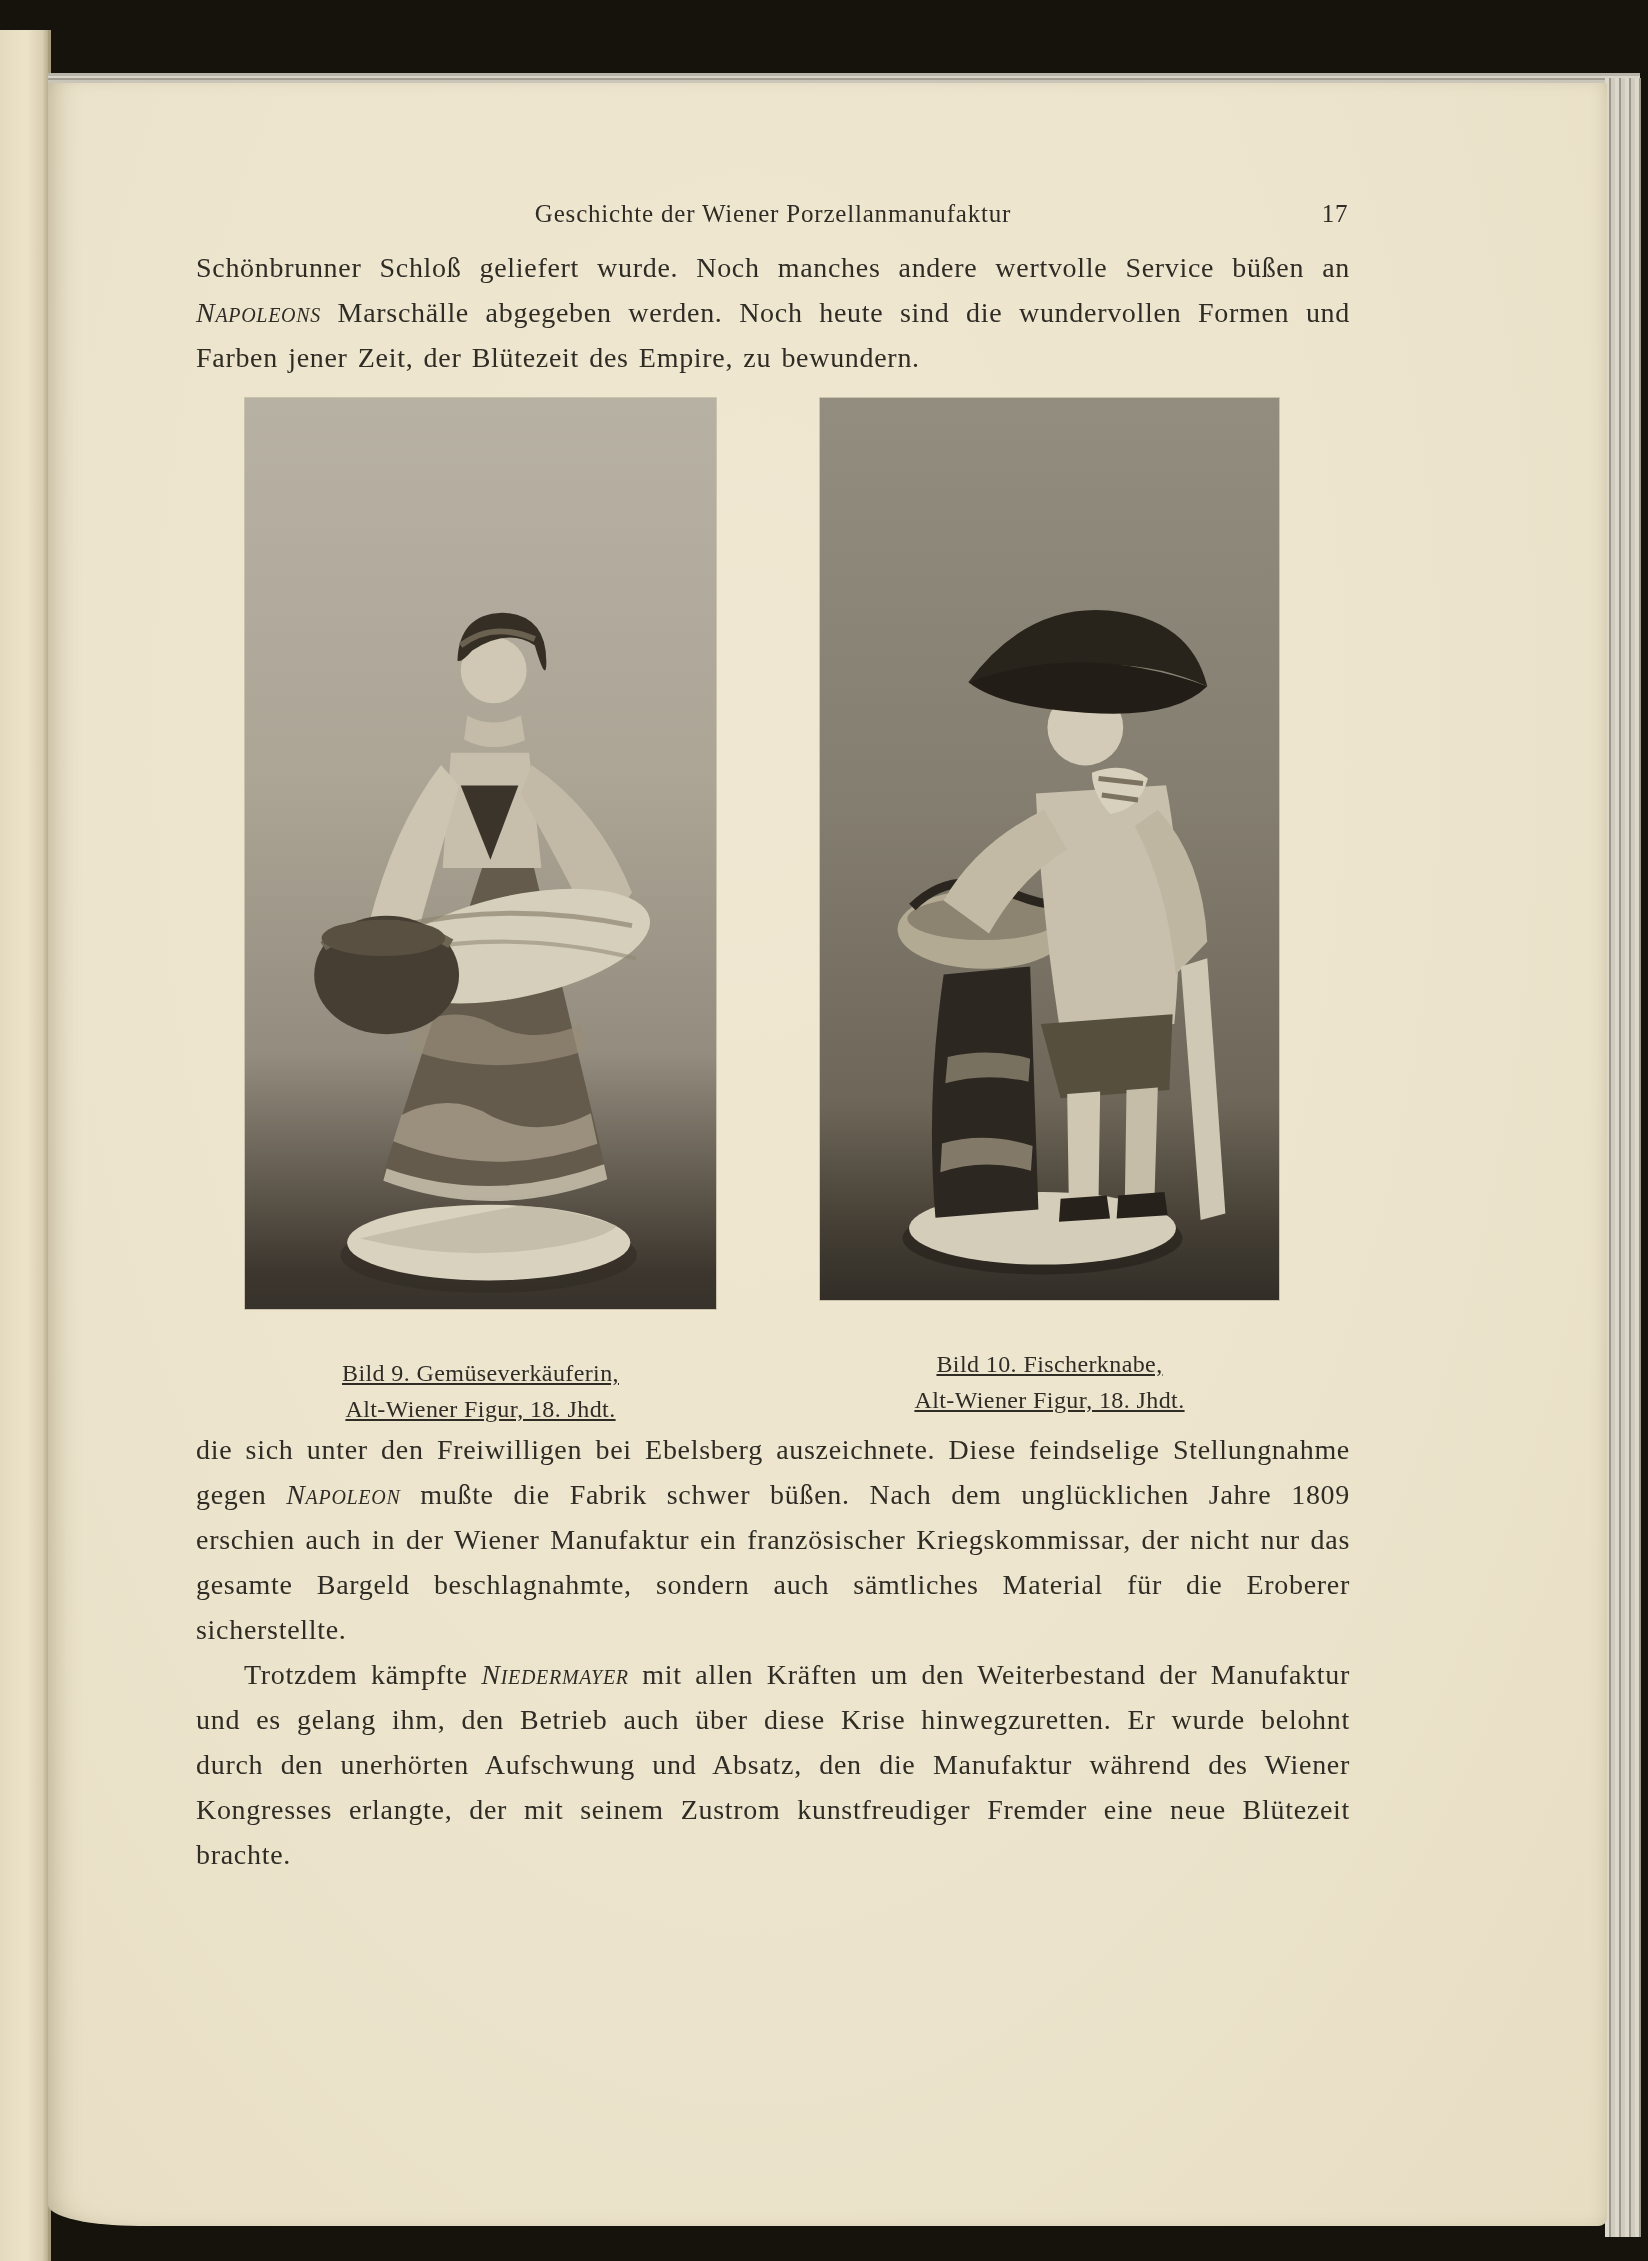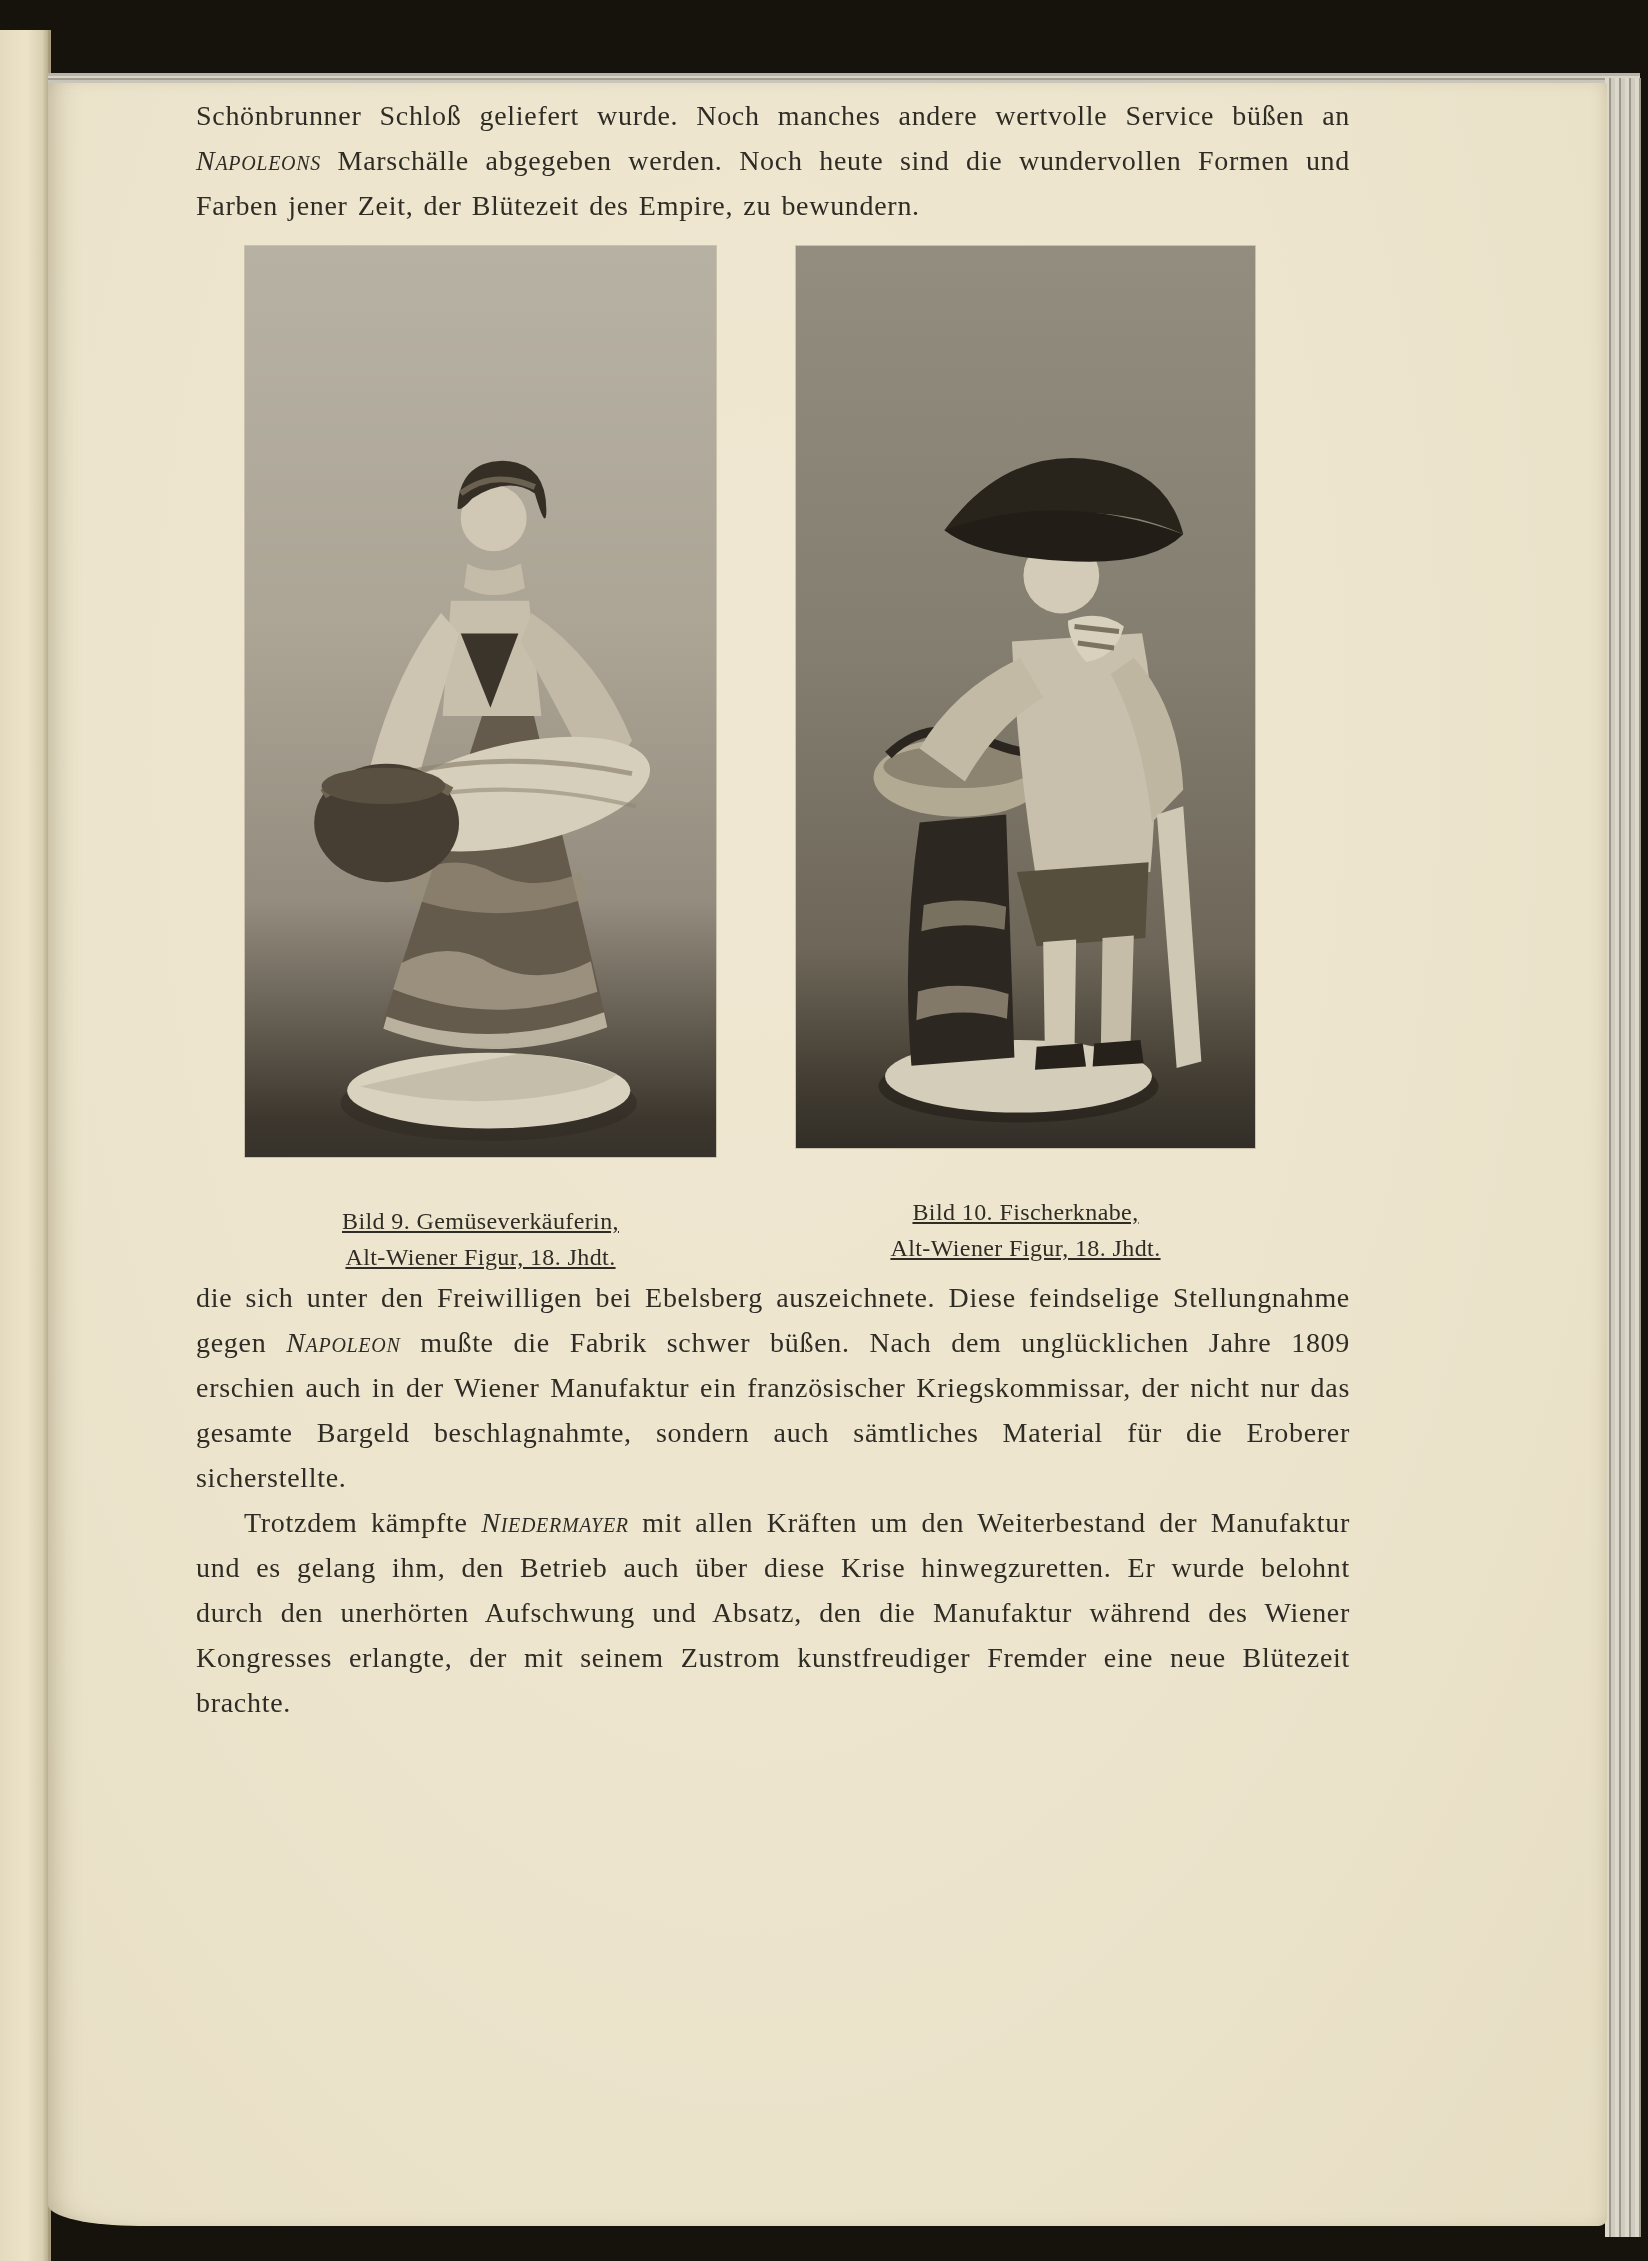--- a/index.html
+++ b/index.html
@@ -23,21 +23,21 @@
   .running-head{position:relative;margin-top:117px;height:35px;font-size:25px;letter-spacing:0.8px;
       text-align:center;white-space:nowrap;}
   .pageno{position:absolute;right:1.6px;top:0;font-size:25px;}
   .bodytext{font-size:28px;line-height:45px;letter-spacing:0.7px;word-spacing:2.5px;
       text-align:justify;}
   .bodytext p{margin:0;}
   .bodytext p.indent{text-indent:48px;}
   .sc{font-variant:small-caps;font-style:italic;}
   .figures{display:flex;margin-top:18px;margin-left:49px;}
   .figure{display:block;text-decoration:underline;}
-  .figure + .figure{margin-left:80px;}
+  .figure + .figure{margin-left:104px;}
   .photo{position:relative;overflow:hidden;box-shadow:0 0 0 0.8px rgba(60,50,30,.25);}
   .photo svg{position:absolute;left:0;top:0;}
   .photo-left{width:471px;height:911px;
       background:linear-gradient(180deg,#b7b1a4 0%,#aca596 42%,#948c7e 72%,#5a5348 88%,#3c362e 96%,#37322b 100%);}
   .photo-right{width:459px;height:902px;
       background:linear-gradient(180deg,#938d7f 0%,#847e70 45%,#6e6759 78%,#443e34 92%,#322e27 100%);}
   .caption{margin-top:46px;font-size:24px;line-height:36px;letter-spacing:0.4px;text-align:center;}
   .photo-left + .caption{width:471px;}
   .photo-right + .caption{width:459px;}
   .lower{}
@@ -46,20 +46,24 @@
 <body>
 
 <div class="scan">
   <div class="left-pages"></div>
   <div class="top-edge"></div>
   <div class="right-stack"></div>
 
   <div class="page">
     <div class="content">
 
+      <div class="running-head">
+        <span>Geschichte der Wiener Porzellanmanufaktur</span>
+        <span class="pageno">17</span>
+      </div>
 
       <div class="bodytext" style="margin-top:10px;">
           <p class=""><span>Schönbrunner Schloß geliefert wurde. Noch manches andere wertvolle Service büßen an </span><span class="sc">Napoleons</span><span> Marschälle abgegeben werden. Noch heute sind die wundervollen Formen und Farben jener Zeit, der Blütezeit des Empire, zu bewundern.</span></p>
         </div>
 
       <div class="figures">
         <div class="figure">
           <div class="photo photo-left">
             <svg width="471" height="911" viewBox="0 0 572 1105">
               <ellipse cx="296" cy="1040" rx="180" ry="46" fill="#2f2a23" opacity="0.55"></ellipse>

